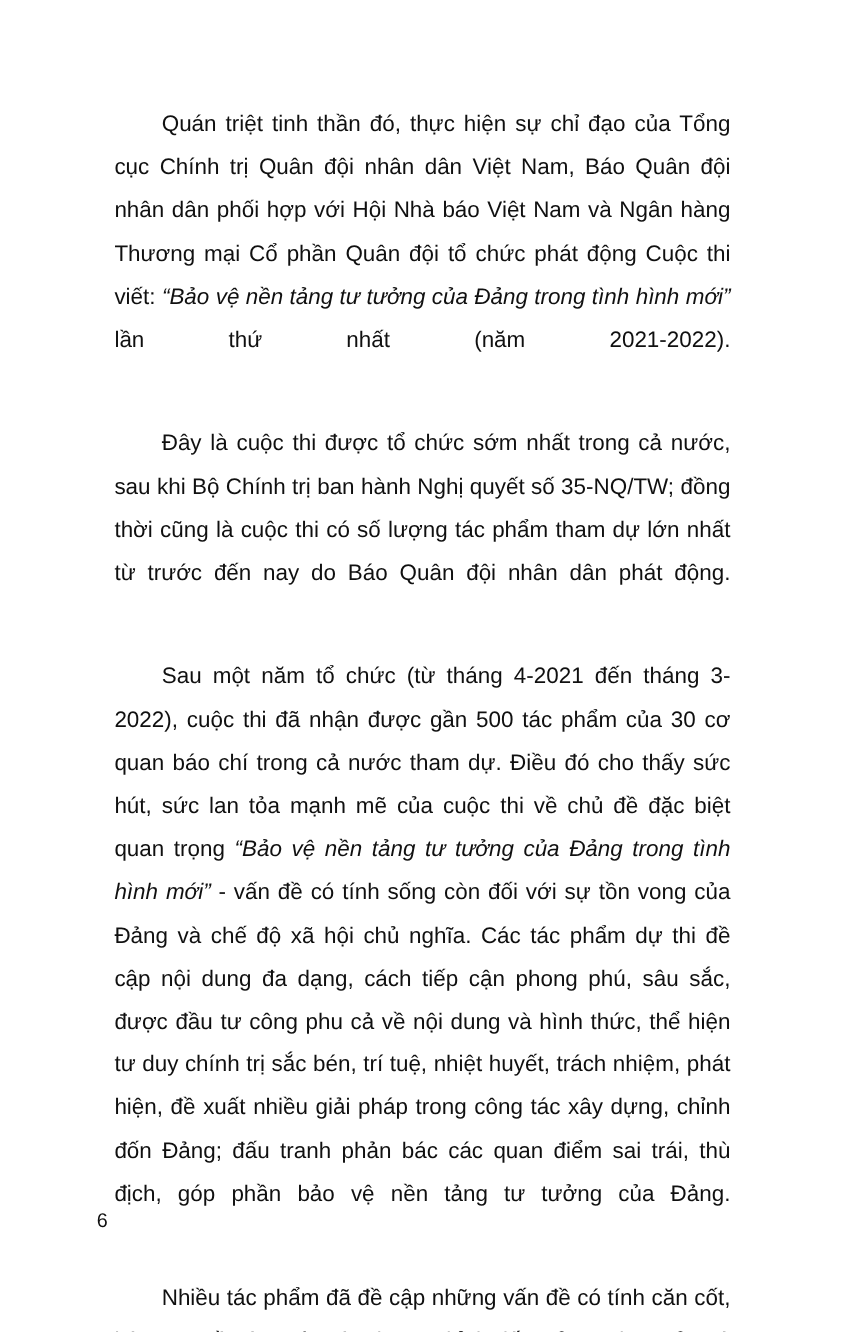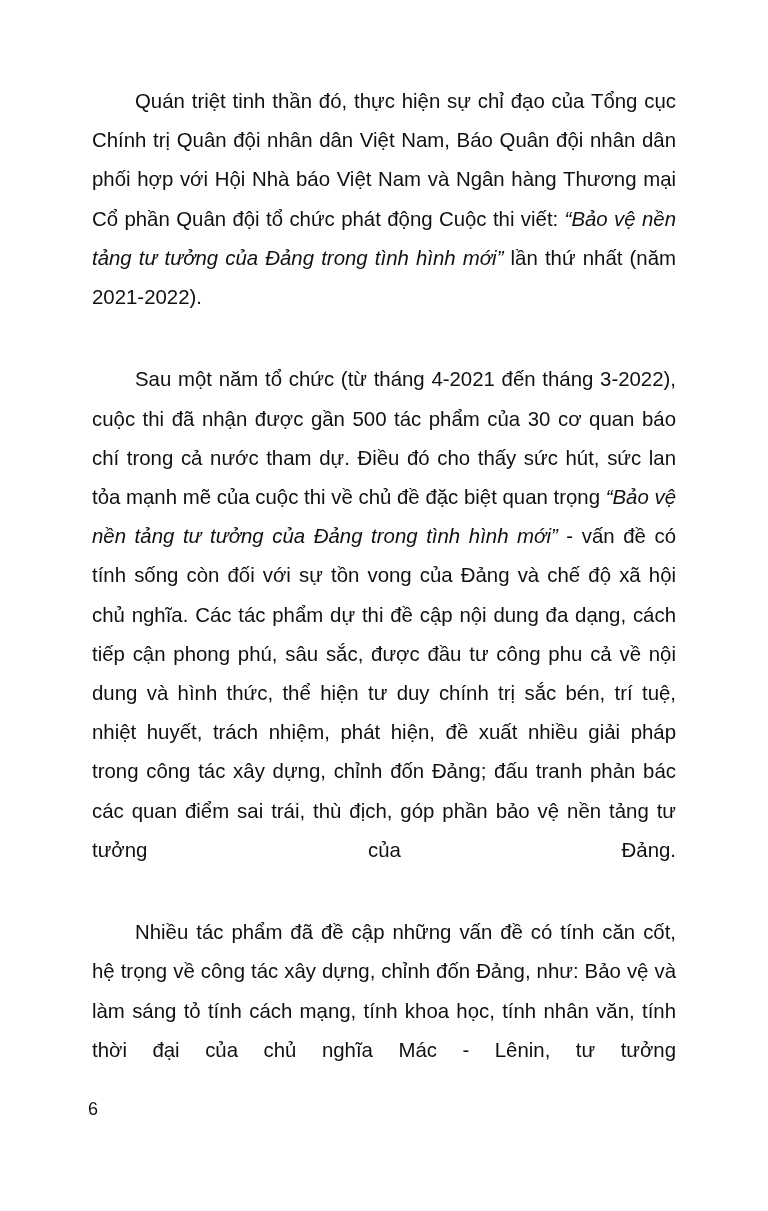--- a/index.html
+++ b/index.html
@@ -25,21 +25,21 @@
     padding: 78px 88px 0 88px;
   }
   .body-text {
     font-size: 20.4px;
     line-height: 39.2px;
     text-align: justify;
     text-justify: inter-word;
     color: #101010;
   }
   .para {
-    margin: 4px;
+    margin: 16px;
     text-indent: 43px;
     text-align: justify;
   }
   .it {
     font-style: italic;
   }
   .page-number {
     position: absolute;
     left: 88px;
     top: 1098px;
@@ -53,17 +53,18 @@
     display: inline-block;
     width: 100%;
   }
 </style>
 </head>
 <body>
 
 <div class="page">
   <div class="body-text">
     <p class="para"><span>Quán triệt tinh thần đó, thực hiện sự chỉ đạo của Tổng cục Chính trị Quân đội nhân dân Việt Nam, Báo Quân đội nhân dân phối hợp với Hội Nhà báo Việt Nam và Ngân hàng Thương mại Cổ phần Quân đội tổ chức phát động Cuộc thi viết: </span><span class="it">“Bảo vệ nền tảng tư tưởng của Đảng trong tình hình mới”</span><span> lần thứ nhất (năm 2021-2022).</span></p>
+    <p class="para"><span>Đây là cuộc thi được tổ chức sớm nhất trong cả nước, sau khi Bộ Chính trị ban hành Nghị quyết số 35-NQ/TW; đồng thời cũng là cuộc thi có số lượng tác phẩm tham dự lớn nhất từ trước đến nay do Báo Quân đội nhân dân phát động.</span></p>
     <p class="para"><span>Sau một năm tổ chức (từ tháng 4-2021 đến tháng 3-2022), cuộc thi đã nhận được gần 500 tác phẩm của 30 cơ quan báo chí trong cả nước tham dự. Điều đó cho thấy sức hút, sức lan tỏa mạnh mẽ của cuộc thi về chủ đề đặc biệt quan trọng </span><span class="it">“Bảo vệ nền tảng tư tưởng của Đảng trong tình hình mới”</span><span> - vấn đề có tính sống còn đối với sự tồn vong của Đảng và chế độ xã hội chủ nghĩa. Các tác phẩm dự thi đề cập nội dung đa dạng, cách tiếp cận phong phú, sâu sắc, được đầu tư công phu cả về nội dung và hình thức, thể hiện tư duy chính trị sắc bén, trí tuệ, nhiệt huyết, trách nhiệm, phát hiện, đề xuất nhiều giải pháp trong công tác xây dựng, chỉnh đốn Đảng; đấu tranh phản bác các quan điểm sai trái, thù địch, góp phần bảo vệ nền tảng tư tưởng của Đảng.</span></p>
     <p class="para"><span>Nhiều tác phẩm đã đề cập những vấn đề có tính căn cốt, hệ trọng về công tác xây dựng, chỉnh đốn Đảng, như: Bảo vệ và làm sáng tỏ tính cách mạng, tính khoa học, tính nhân văn, tính thời đại của chủ nghĩa Mác - Lênin, tư tưởng</span></p>
   </div>
   <div class="page-number">6</div>
 </div>
 
 </body></html>

